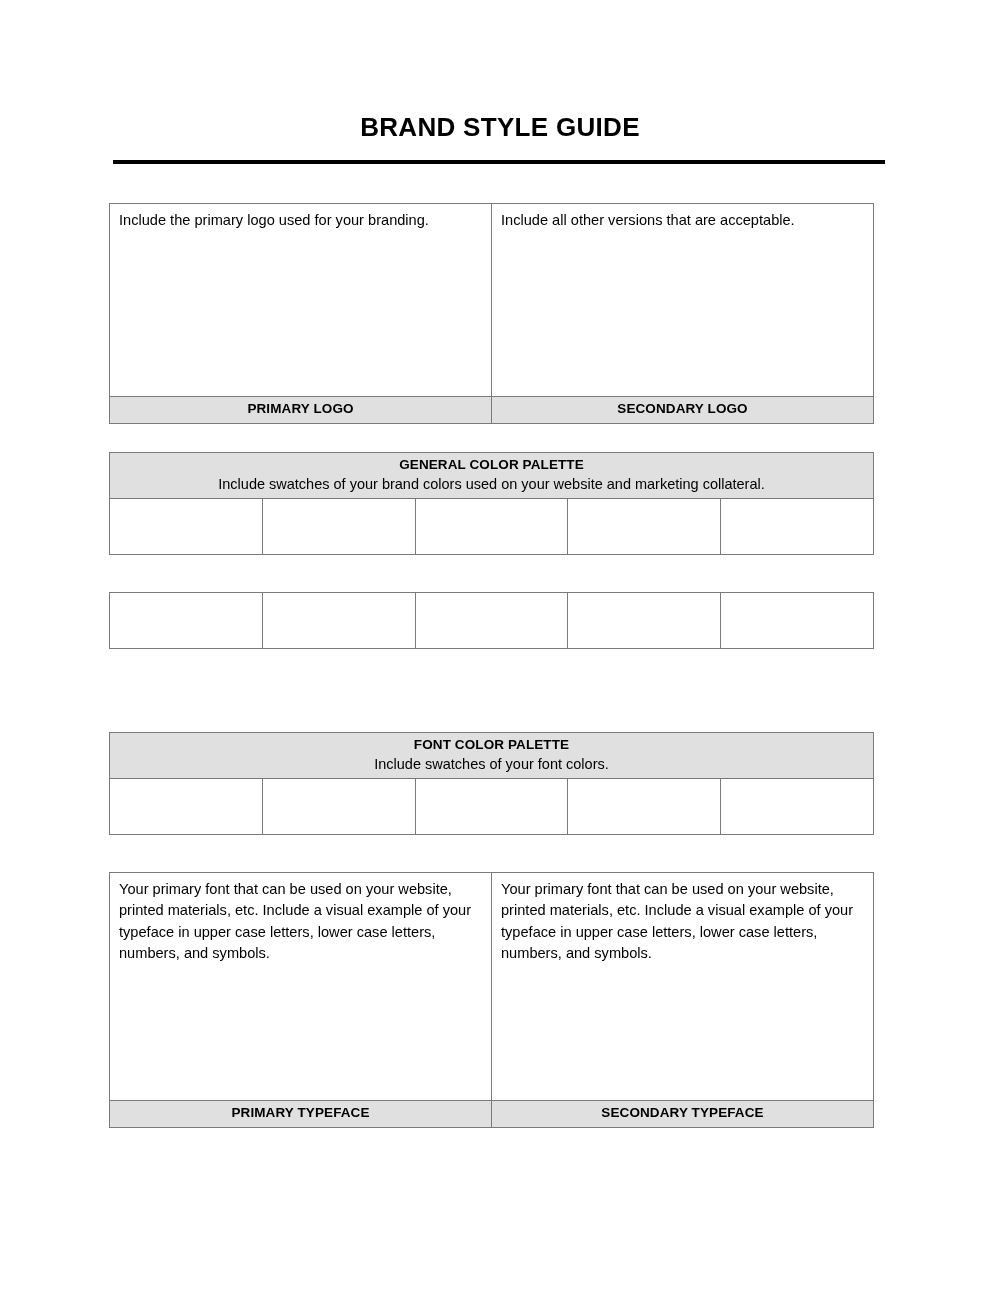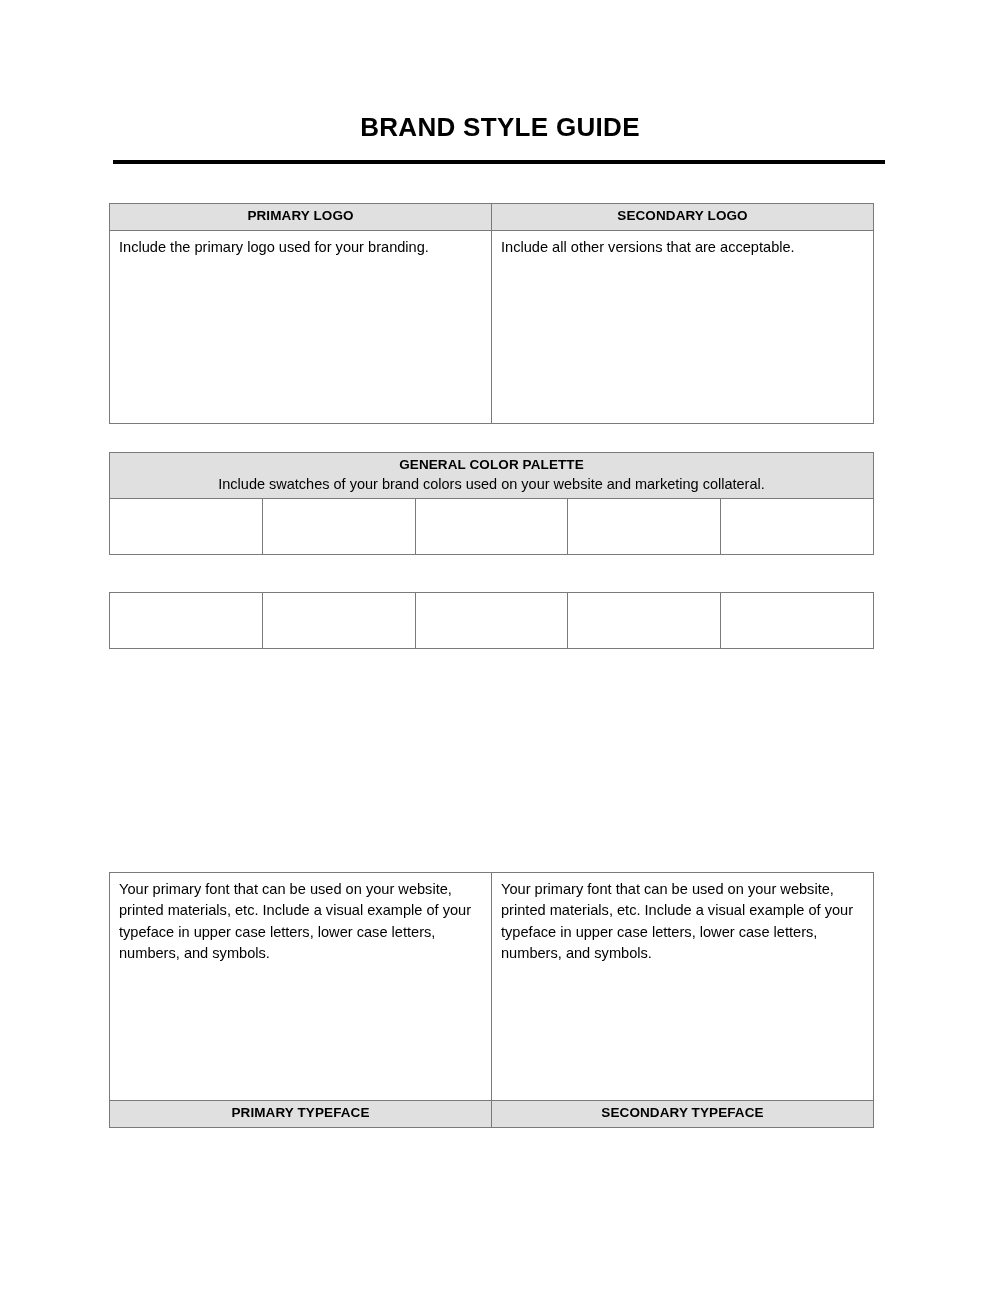--- a/index.html
+++ b/index.html
@@ -106,26 +106,26 @@
 
 <div class="page">
 
   <div class="doc-title">BRAND STYLE GUIDE</div>
 
   <div class="title-rule"></div>
 
   <table class="tbl" id="logo-table">
     <tbody>
         <tr>
+      <td class="body-cell logo-body-cell">Include the primary logo used for your branding.</td>
+      <td class="body-cell logo-body-cell">Include all other versions that are acceptable.</td>
+    </tr>
+    <tr>
       <td class="hdr-cell">PRIMARY LOGO</td>
       <td class="hdr-cell">SECONDARY LOGO</td>
-    </tr>
-    <tr>
-      <td class="body-cell logo-body-cell">Include the primary logo used for your branding.</td>
-      <td class="body-cell logo-body-cell">Include all other versions that are acceptable.</td>
     </tr>
   </tbody>
     </table>
 
   <table class="tbl" id="general-palette">
     <tbody>
         <tr>
       <td class="hdr-cell" colspan="5">
         <span>GENERAL COLOR PALETTE</span>
         <span class="hdr-sub">Include swatches of your brand colors used on your website and marketing collateral.</span>
@@ -146,20 +146,37 @@
     <tr>
       <td class="swatch-cell"></td>
       <td class="swatch-cell"></td>
       <td class="swatch-cell"></td>
       <td class="swatch-cell"></td>
       <td class="swatch-cell"></td>
     </tr>
   </tbody>
     </table>
 
+  <table class="tbl" id="font-palette">
+    <tbody>
+        <tr>
+      <td class="hdr-cell" colspan="5">
+        <span>FONT COLOR PALETTE</span>
+        <span class="hdr-sub">Include swatches of your font colors.</span>
+      </td>
+    </tr>
+    <tr>
+      <td class="swatch-cell"></td>
+      <td class="swatch-cell"></td>
+      <td class="swatch-cell"></td>
+      <td class="swatch-cell"></td>
+      <td class="swatch-cell"></td>
+    </tr>
+  </tbody>
+    </table>
 
   <table class="tbl" id="typeface-table">
     <tbody>
         <tr>
       <td class="body-cell typeface-body-cell">Your primary font that can be used on your website, printed materials, etc. Include a visual example of your typeface in upper case letters, lower case letters, numbers, and symbols.</td>
       <td class="body-cell typeface-body-cell">Your primary font that can be used on your website, printed materials, etc. Include a visual example of your typeface in upper case letters, lower case letters, numbers, and symbols.</td>
     </tr>
     <tr>
       <td class="hdr-cell">PRIMARY TYPEFACE</td>
       <td class="hdr-cell">SECONDARY TYPEFACE</td>

